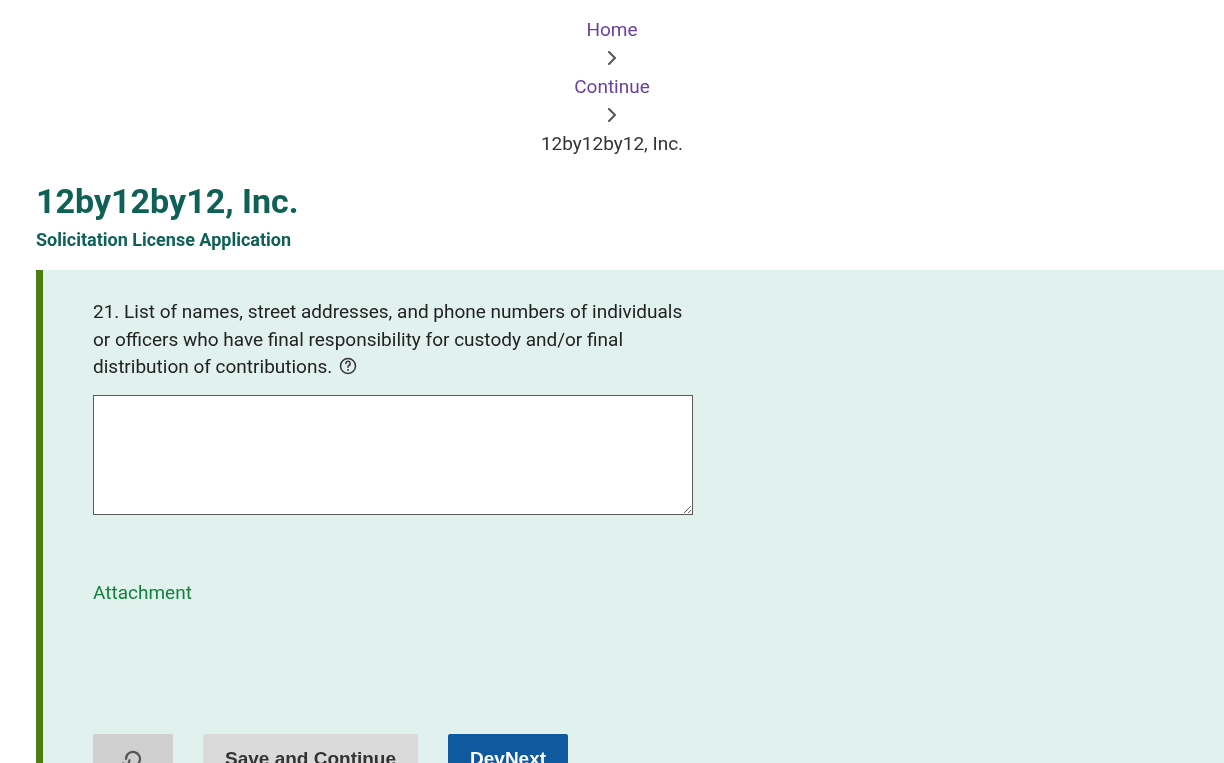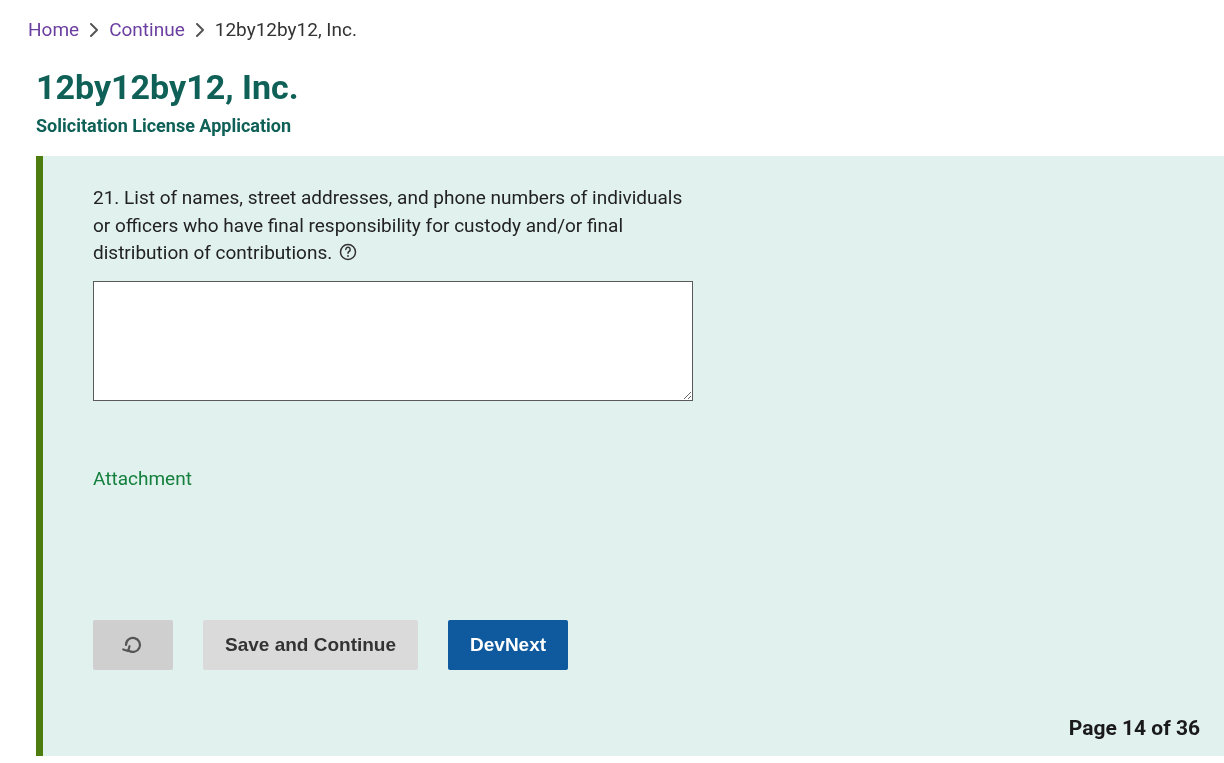--- a/index.html
+++ b/index.html
@@ -4,25 +4,26 @@
   <style>
     * { margin: 0; padding: 0; box-sizing: border-box; }
     body {
       font-family: -apple-system, BlinkMacSystemFont, "Segoe UI", Roboto, "Helvetica Neue", Arial, sans-serif;
       background: #ffffff;
       color: #1a1a1a;
       font-size: 16px;
       width: 1224px;
     }
     .breadcrumb {
-      padding: 18px 28px 8px;
+      padding: 18px 36px 8px;
       font-size: 19px;
       display: flex;
       align-items: center;
       gap: 10px;
+      flex-direction: column;
     }
     .breadcrumb a {
       color: #6b3fa0;
       text-decoration: none;
     }
     .breadcrumb .sep {
       color: #555;
       display: inline-flex;
       align-items: center;
     }

